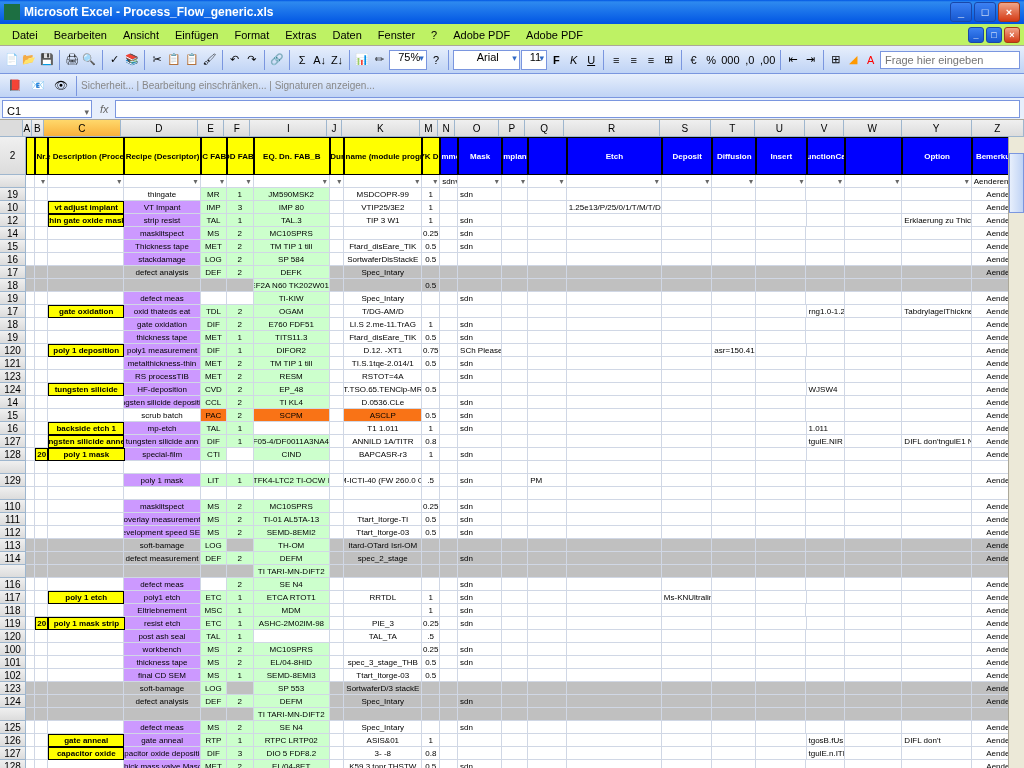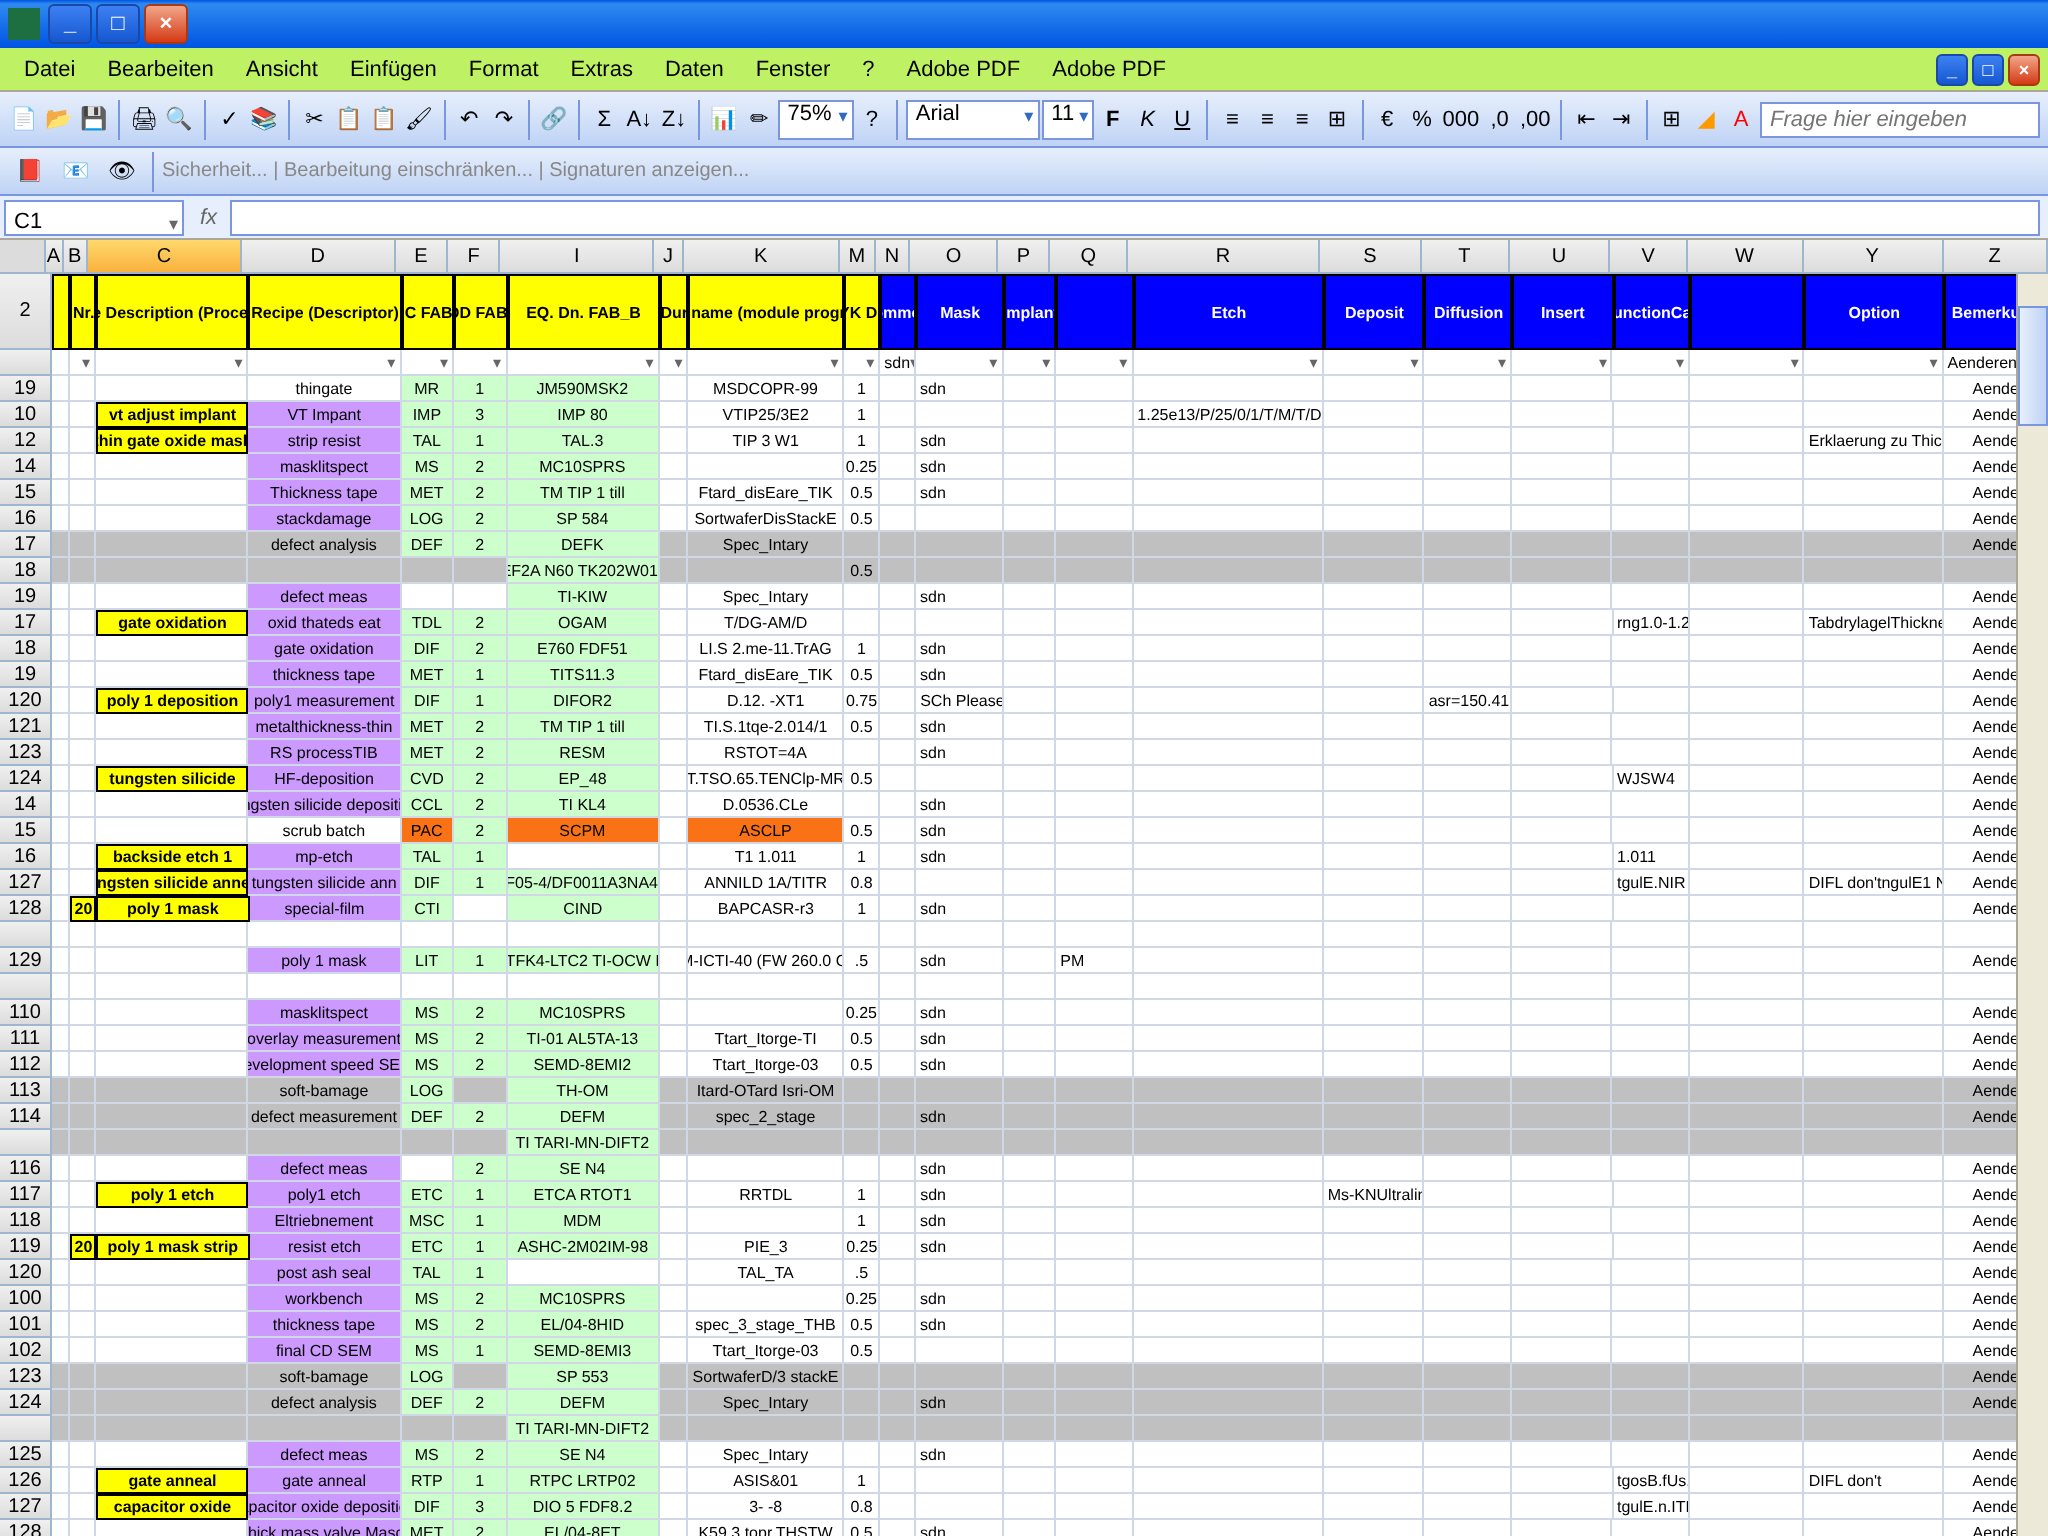--- a/index.html
+++ b/index.html
@@ -16,24 +16,24 @@
   
   .menubar { background: #bef264; height: 22px; display: flex; align-items: center; padding: 0 4px; border-bottom: 1px solid #aca899; }
   .menubar .docwin { display:flex; gap:2px; margin-left:auto;}
   .menubar .docwin .winbtn{ width:16px; height:16px; font-size:9px; line-height:14px;}
   .menu-item { padding: 2px 8px; cursor: default; }
   
   
   .toolbar { background: linear-gradient(to bottom,#e7effc,#bfd3f5); height: 28px; display: flex; align-items: center; padding: 2px 4px; border-bottom: 1px solid #7a96df; gap: 1px; }
   .tbtn { width: 22px; height: 22px; border: 1px solid transparent; border-radius: 3px; display: flex; align-items: center; justify-content: center; font-size: 11px; }
   .tsep { width: 1px; height: 20px; background: #7a96df; margin: 0 3px; }
-  .tcombo { background: white; border: 1px solid #7a96df; height: 20px; padding: 0 1px 0 4px; font-size: 11px; position: relative; }
+  .tcombo { background: white; border: 1px solid #7a96df; height: 20px; padding: 0 1px 0 4px; font-size: 11px; position: relative; text-align: center; }
   .tcombo::after { content: "▾"; position: absolute; right: 2px; top: 2px; font-size: 9px; color: #316ac5; }
   .questionbox { margin-left:auto; display:flex; align-items:center;}
-  .questionbox input { width: 140px; height:18px; border:1px solid #7a96df; padding:0 4px; font-size:11px; color:#999; font-style:italic;}
+  .questionbox input { width: 140px; height:18px; border:1px solid #7a96df; padding:0 4px; font-size:11px; color:#999; }
   
   
   .fbar-row { background: #e7effc; height: 22px; display: flex; align-items: center; border-bottom: 1px solid #aca899; }
   .namebox { width: 90px; background: white; border: 1px solid #7a96df; height: 18px; margin: 0 2px; padding: 0 4px; display:flex; align-items:flex-end; position:relative;}
   .namebox::after{ content:"▾"; position:absolute; right:2px; color:#666; font-size:9px;}
   .fx { padding: 0 6px; font-style: italic; color: #666; }
   .formula-input { flex: 1; background: white; border: 1px solid #7a96df; height: 18px; margin-right: 4px; }
   
   
   .grid-wrap { position: relative; height: 655px; background: white; overflow: hidden; }
@@ -59,20 +59,21 @@
   .rt{justify-content:flex-end;}
   
   .vscroll{ position:absolute; right:0; top:17px; bottom:0; width:16px; background:#ece9d8; border-left:1px solid #aca899;}
   .vscroll .thumb{ position:absolute; top:16px; width:100%; height:60px; background:linear-gradient(to right,#e7effc,#bfd3f5); border:1px solid #7a96df;}
 </style>
 </head>
 <body>
 
 <div class="titlebar">
   <span class="titlebar-icon"></span>
+  <span class="titlebar-text">Microsoft Excel - Process_Flow_generic.xls</span>
   <div class="winbtns">
     <div class="winbtn">_</div>
     <div class="winbtn">□</div>
     <div class="winbtn close">×</div>
   </div>
 </div>
 
 <div class="menubar">
   <span class="menu-item">Datei</span>
   <span class="menu-item">Bearbeiten</span>

